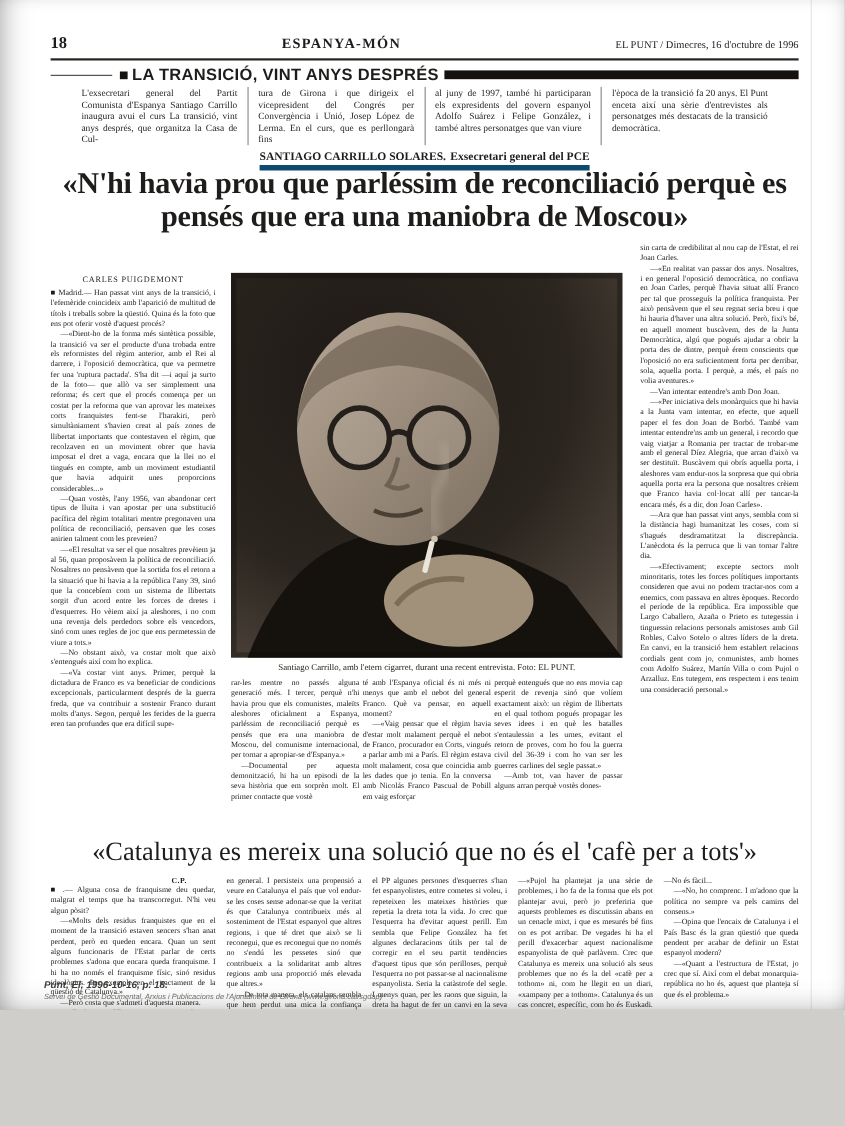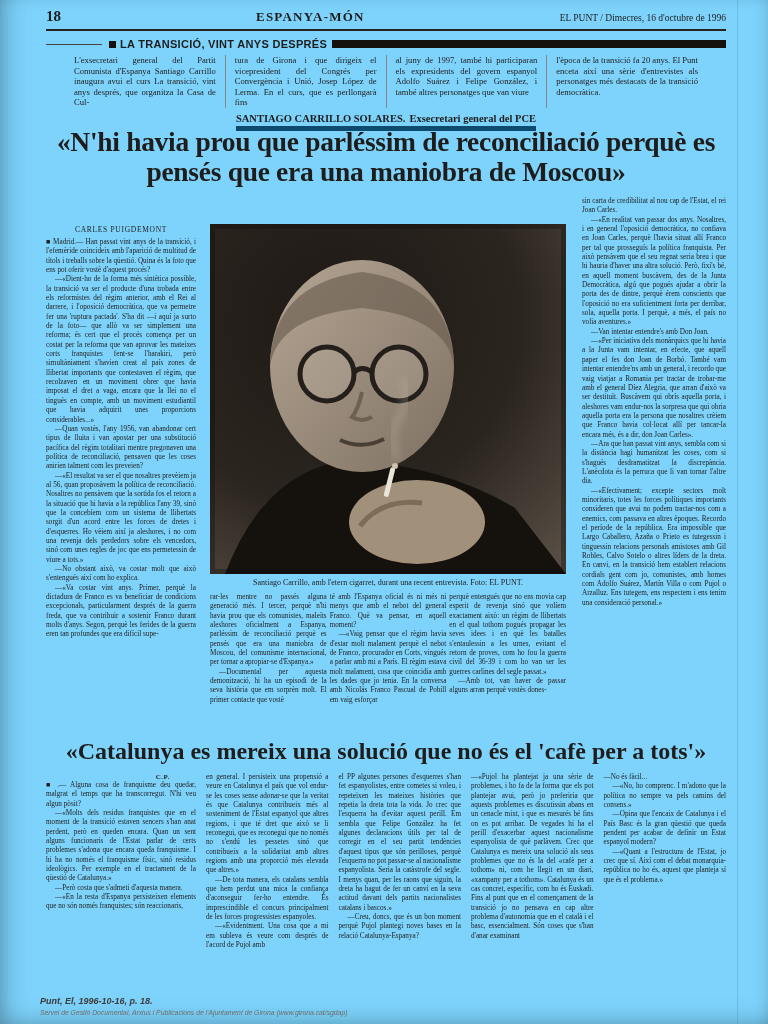--- a/index.html
+++ b/index.html
@@ -1,34 +1,34 @@
 <!DOCTYPE html>
 <html lang="ca"><head>
 <meta charset="utf-8">
 <style>
   html,body{margin:0;padding:0;background:#cfcecb;}
   .page{
-    position:relative;width:768px;height:1024px;box-sizing:border-box;
-    padding:8px 42px 0 46px;overflow:hidden;
-    background:#7dd3fc;color:#1e1d1b;
+    position:relative;width:768px;height:918px;box-sizing:border-box;
+    padding:32px 42px 0 46px;overflow:hidden;
+    background:#ffffff;color:#1e1d1b;
     font-family:"Liberation Serif","DejaVu Serif",serif;
     box-shadow:inset 16px -12px 30px -20px rgba(0,0,0,.5), inset -8px 4px 18px -12px rgba(0,0,0,.28);
   }
   .page::after{content:"";position:absolute;top:0;bottom:0;right:30px;width:1px;background:rgba(0,0,0,.10);}
   
   .masthead{display:flex;align-items:baseline;}
   .pagenum{font-size:15px;font-weight:700;}
   .section{flex:1;text-align:center;font-size:13px;font-weight:700;letter-spacing:1.2px;}
   .edition{font-size:9.5px;}
   .masthead-rule{border-top:2px solid #27241f;margin-top:4px;}
   
   .series-bar{display:flex;align-items:center;margin-top:8px;height:10px;}
   .lead-line{width:56px;border-top:1.5px solid #45413b;}
   .series-label{display:flex;align-items:center;font-family:"Liberation Sans","DejaVu Sans",sans-serif;
-    font-size:11px;font-weight:700;letter-spacing:.3px;margin:0 5px 0 7px;white-space:nowrap;}
+    font-size:15px;font-weight:700;letter-spacing:.3px;margin:0 5px 0 7px;white-space:nowrap;}
   .sq{display:inline-block;width:7px;height:7px;background:#14110e;margin-right:4px;}
   .bar{flex:1;height:8px;background:#14110e;}
   
   .lead{display:flex;margin:6px 28px 0 28px;}
   .lead-col{flex:1;padding:0 9px;font-size:8.6px;line-height:10.6px;text-align:justify;border-right:1px solid #8a867f;}
   .lead-col:first-child{padding-left:0;}
   .lead-col:last-child{border-right:none;padding-right:0;}
   
   .kicker{text-align:center;margin-top:5px;font-size:10.5px;font-weight:700;}
   .kicker-inner{border-bottom:5px solid #0c4a6e;padding-bottom:2px;}
@@ -42,21 +42,21 @@
   .mid figure{margin:0;}
   .mid svg{display:block;}
   figcaption{text-align:center;font-size:8px;padding:4px 0 6px;}
   .mid-cols{display:flex;gap:3px;height:126px;overflow:hidden;}
   .mid-cols .coltext{flex:1;}
   .col-5{flex:1;}
   .coltext{font-size:7.2px;line-height:9.35px;text-align:justify;}
   .coltext p{margin:0;}
   .coltext p + p{text-indent:9px;}
   
-  .headline2{margin:6px 0 0;text-align:center;font-size:24px;line-height:30px;font-weight:700;}
+  .headline2{margin:6px 0 0;text-align:center;font-size:24px;line-height:30px;font-weight:400;}
   .body-grid.bottom{margin-top:7px;height:220px;}
   .bottom .bcol{flex:1;margin-right:10px;}
   .bottom .bcol:last-child{margin-right:0;}
   .bottom .bcol-1{flex:none;width:150px;}
   .byline2{text-align:right;padding-right:26px;font-size:7px;font-weight:700;letter-spacing:.5px;}
   
   .archive-footer{position:absolute;left:40px;right:40px;bottom:8px;
     font-family:"Liberation Sans","DejaVu Sans",sans-serif;}
   .cite{font-size:9px;font-style:italic;font-weight:700;color:#3d3b38;}
   .src{font-size:6.8px;font-style:italic;color:#6f6d68;margin-top:3px;}

